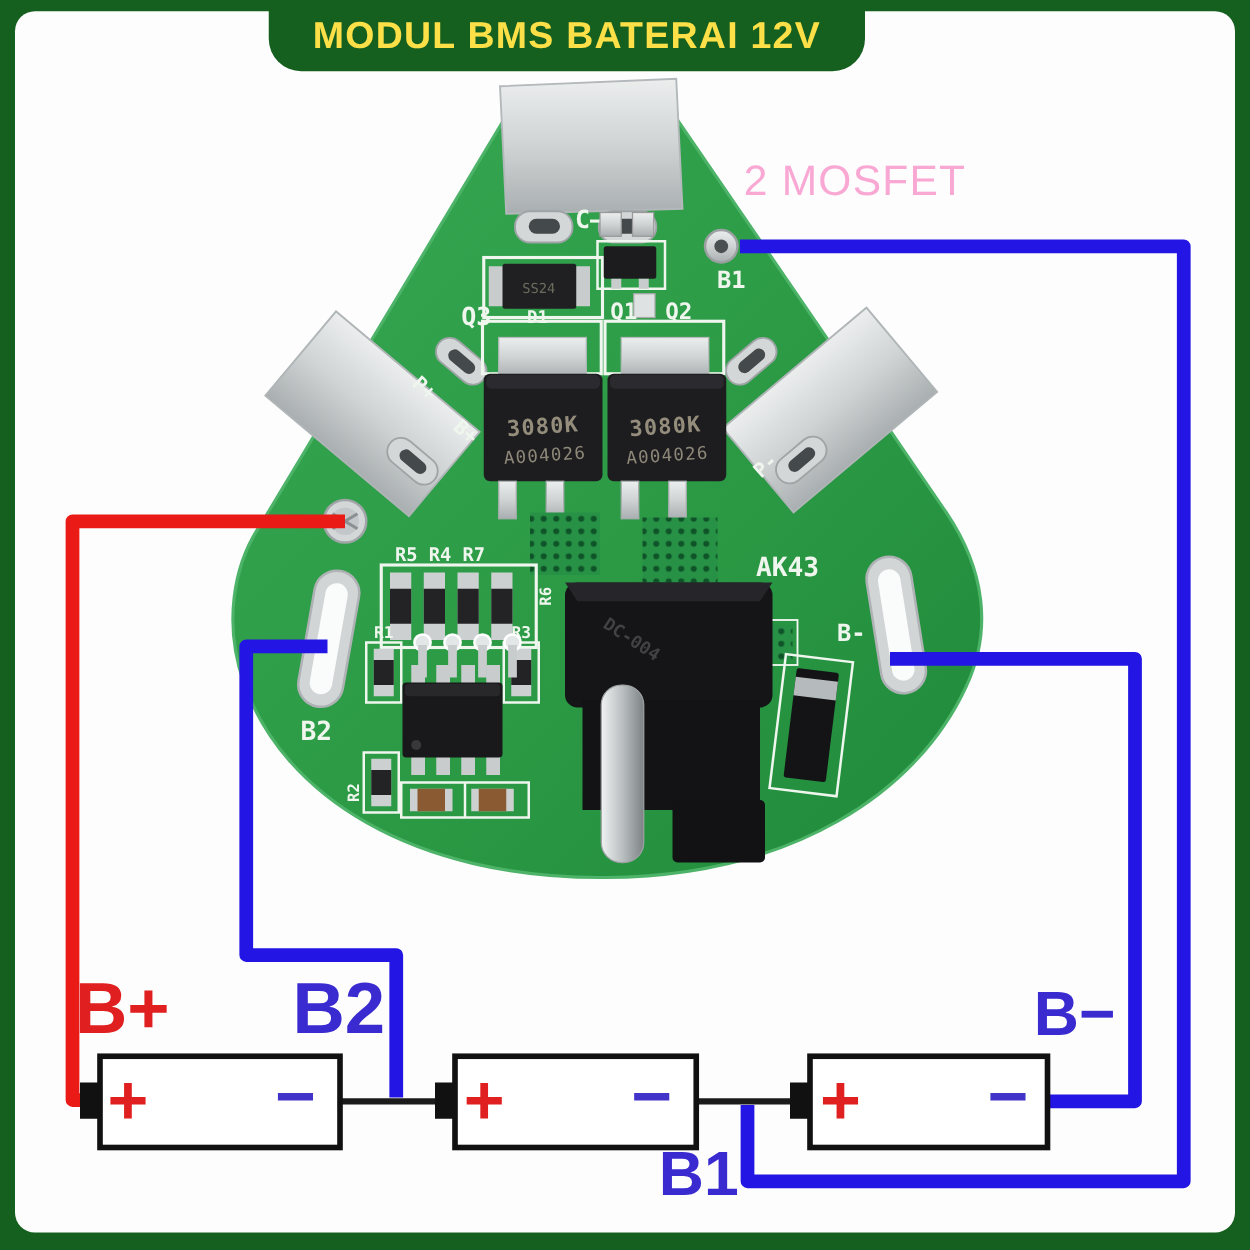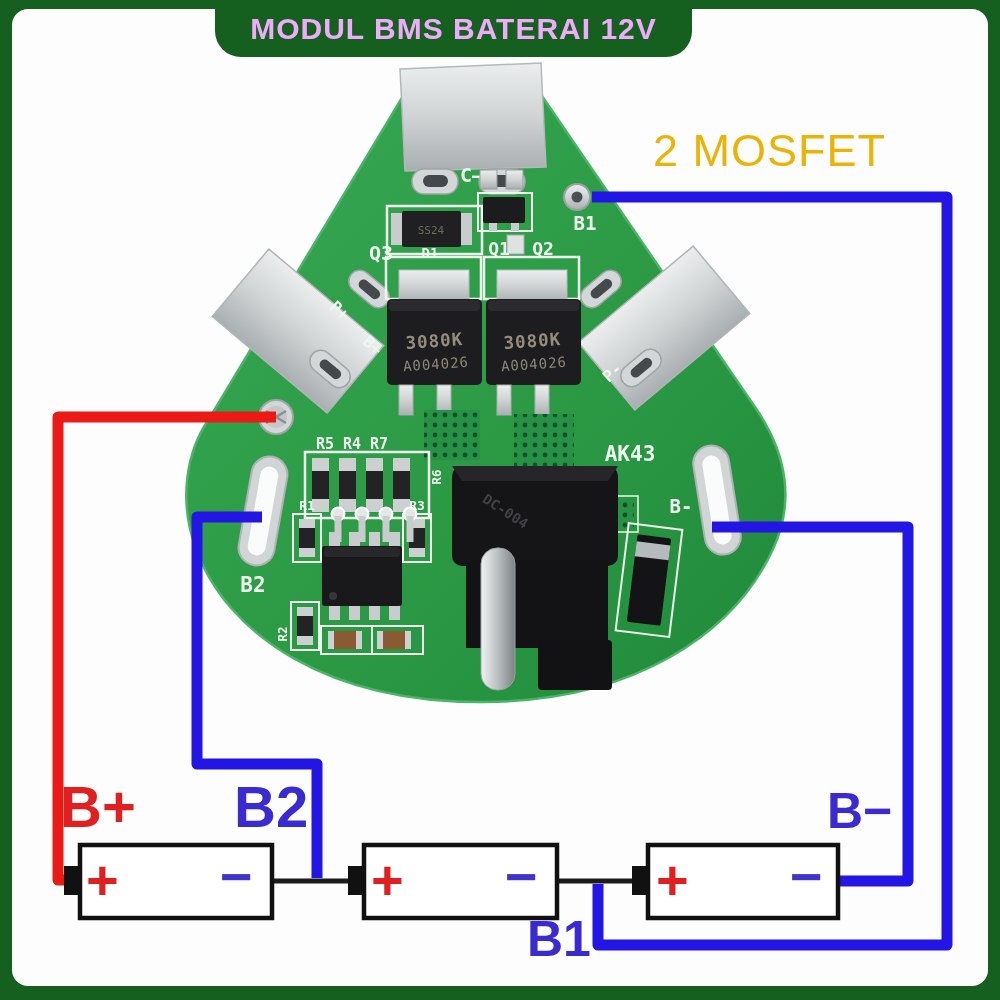--- a/index.html
+++ b/index.html
@@ -11,25 +11,25 @@
   .content{
     position:absolute;left:12px;top:9px;width:976px;height:977px;
     background:#fdfdfd;border-radius:16px;
   }
   .banner{
     position:absolute;left:215px;top:0;width:477px;height:57px;
     background:#15601f;border-radius:0 0 26px 26px;z-index:5;
     display:flex;align-items:center;justify-content:center;
   }
   .banner span{
-    color:#f0abfc;font-weight:bold;font-size:30px;letter-spacing:1px;
+    color:#fde047;font-weight:bold;font-size:30px;letter-spacing:1px;
   }
   .note{
-    position:absolute;left:653px;top:128px;z-index:4;
-    color:#eab308;font-size:45px;letter-spacing:1px;line-height:1;
+    position:absolute;left:595px;top:128px;z-index:4;
+    color:#f9a8d4;font-size:34px;letter-spacing:1px;line-height:1;
   }
   svg.scene{position:absolute;left:0;top:0;z-index:3;}
   .biglbl{position:absolute;z-index:4;font-weight:bold;line-height:1;}
   .lbl-red{color:#e02020;}
   .lbl-blue{color:#3a2bd0;}
   .sign{position:absolute;z-index:4;font-weight:bold;font-size:56px;line-height:1;}
   .sign-plus{color:#e02020;}
   .sign-minus{color:#4334c9;}
   text{user-select:none;}
   .silk{font-family:"DejaVu Sans Mono", monospace;font-weight:bold;fill:#eef6ee;}

